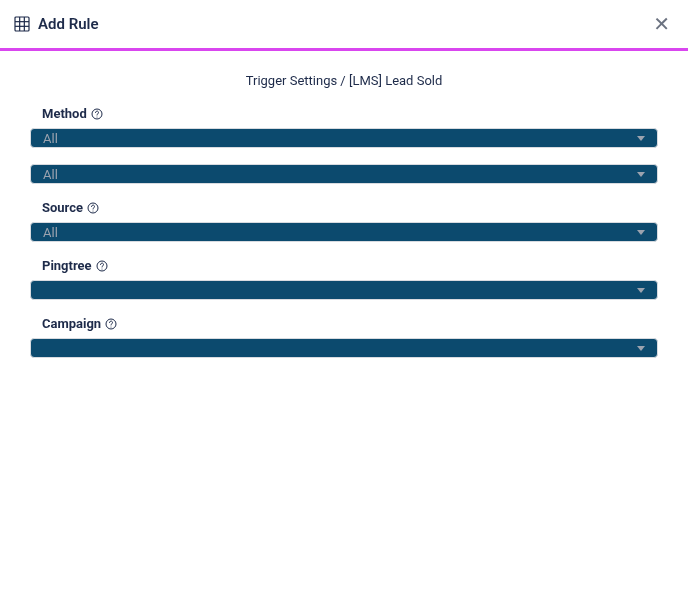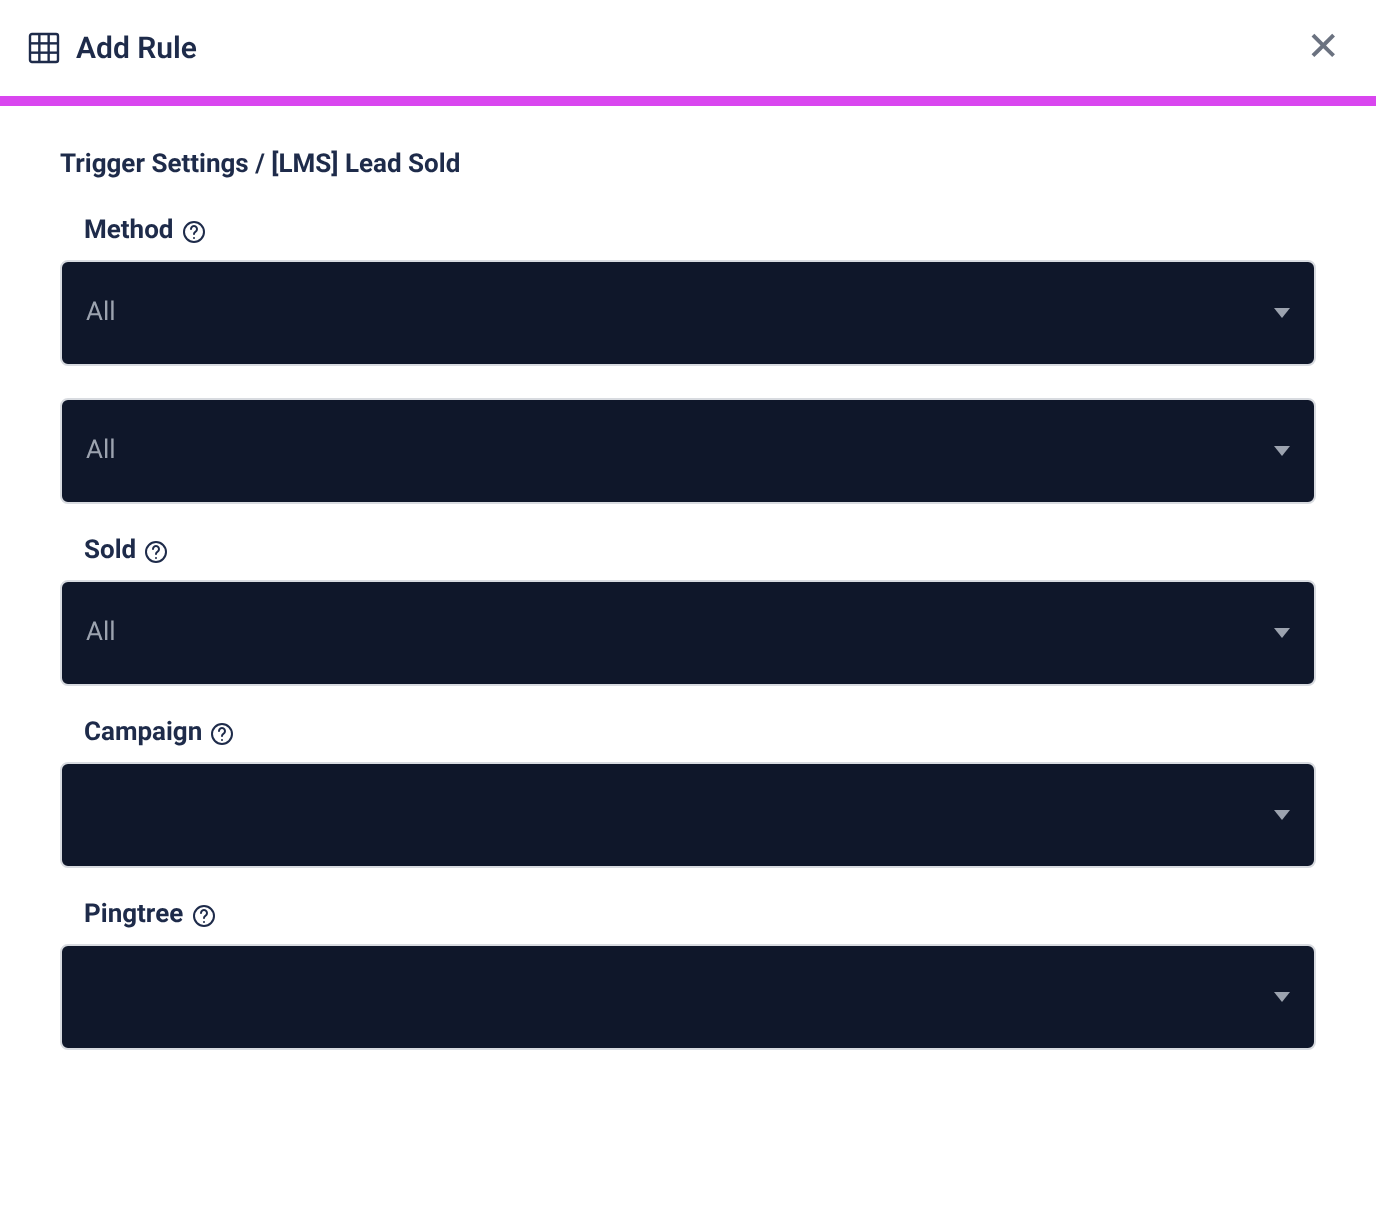--- a/index.html
+++ b/index.html
@@ -13,21 +13,21 @@
       color: #1e2b4a;
       width: 688px;
       height: 608px;
       overflow: hidden;
     }
     .modal-header {
       display: flex;
       align-items: center;
       justify-content: space-between;
       padding: 14px 16px 14px 14px;
-      border-bottom: 5px solid #d946ef;
+      border-bottom: 3px solid #d946ef;
     }
     .modal-title-wrap {
       display: flex;
       align-items: center;
       gap: 8px;
     }
     .grid-icon {
       width: 16px;
       height: 16px;
       color: #1e2b4a;
@@ -46,23 +46,24 @@
       font-size: 20px;
       line-height: 1;
       padding: 0 2px;
       font-weight: 300;
     }
     .modal-body {
       padding: 22px 30px 10px 30px;
     }
     .breadcrumb {
       font-size: 13px;
-      font-weight: 700;
+      font-weight: 400;
       color: #1e2b4a;
       margin-bottom: 18px;
+      text-align: center;
     }
     .form-group {
       margin-bottom: 16px;
     }
     .form-label-row {
       display: flex;
       align-items: center;
       gap: 4px;
       margin-bottom: 7px;
       padding-left: 12px;
@@ -74,24 +75,24 @@
     }
     .help-icon {
       width: 12px;
       height: 12px;
       color: #1e2b4a;
       cursor: pointer;
       flex-shrink: 0;
     }
     .select-control {
       width: 100%;
-      height: 53px;
+      height: 20px;
       border: 1px solid #d8dbe0;
       border-radius: 4px;
-      background: #0f172a;
+      background: #0c4a6e;
       display: flex;
       align-items: center;
       justify-content: space-between;
       padding: 0 12px;
       cursor: pointer;
     }
     .select-value {
       font-size: 13px;
       color: #9ca3af;
     }
@@ -144,56 +145,56 @@
     <div class="select-control">
       <span class="select-value">All</span>
       <span class="select-caret"></span>
     </div>
   </div>
 
 
 
   <div class="form-group">
     <div class="form-label-row">
-      <span class="form-label">Sold</span>
+      <span class="form-label">Source</span>
       <svg class="help-icon" viewBox="0 0 12 12" fill="none" stroke="currentColor" stroke-width="1">
         <circle cx="6" cy="6" r="5"></circle>
         <path d="M4.5 4.5a1.5 1.5 0 1 1 2.3 1.3c-.5.3-.8.7-.8 1.2" stroke-linecap="round"></path>
         <circle cx="6" cy="9" r="0.5" fill="currentColor" stroke="none"></circle>
       </svg>
     </div>
     <div class="select-control">
       <span class="select-value">All</span>
       <span class="select-caret"></span>
     </div>
   </div>
 
   <div class="form-group">
     <div class="form-label-row">
+      <span class="form-label">Pingtree</span>
+      <svg class="help-icon" viewBox="0 0 12 12" fill="none" stroke="currentColor" stroke-width="1">
+        <circle cx="6" cy="6" r="5"></circle>
+        <path d="M4.5 4.5a1.5 1.5 0 1 1 2.3 1.3c-.5.3-.8.7-.8 1.2" stroke-linecap="round"></path>
+        <circle cx="6" cy="9" r="0.5" fill="currentColor" stroke="none"></circle>
+      </svg>
+    </div>
+    <div class="select-control">
+      <span class="select-value"></span>
+      <span class="select-caret"></span>
+    </div>
+  </div>
+
+  <div class="form-group">
+    <div class="form-label-row">
       <span class="form-label">Campaign</span>
       <svg class="help-icon" viewBox="0 0 12 12" fill="none" stroke="currentColor" stroke-width="1">
         <circle cx="6" cy="6" r="5"></circle>
         <path d="M4.5 4.5a1.5 1.5 0 1 1 2.3 1.3c-.5.3-.8.7-.8 1.2" stroke-linecap="round"></path>
         <circle cx="6" cy="9" r="0.5" fill="currentColor" stroke="none"></circle>
       </svg>
     </div>
     <div class="select-control">
       <span class="select-value"></span>
       <span class="select-caret"></span>
     </div>
   </div>
 
-  <div class="form-group">
-    <div class="form-label-row">
-      <span class="form-label">Pingtree</span>
-      <svg class="help-icon" viewBox="0 0 12 12" fill="none" stroke="currentColor" stroke-width="1">
-        <circle cx="6" cy="6" r="5"></circle>
-        <path d="M4.5 4.5a1.5 1.5 0 1 1 2.3 1.3c-.5.3-.8.7-.8 1.2" stroke-linecap="round"></path>
-        <circle cx="6" cy="9" r="0.5" fill="currentColor" stroke="none"></circle>
-      </svg>
-    </div>
-    <div class="select-control">
-      <span class="select-value"></span>
-      <span class="select-caret"></span>
-    </div>
-  </div>
-
 </div>
 
 </body></html>

